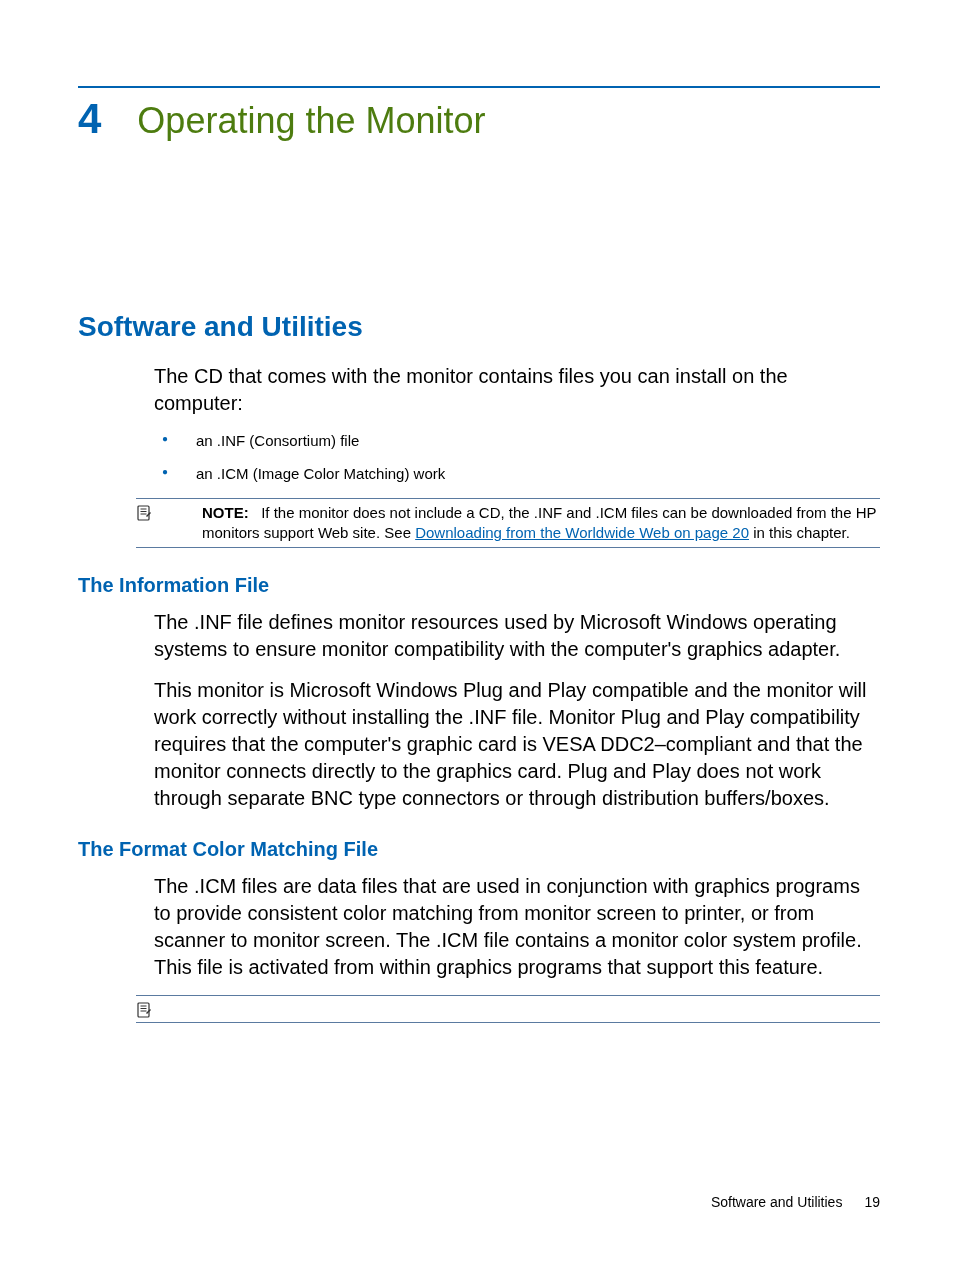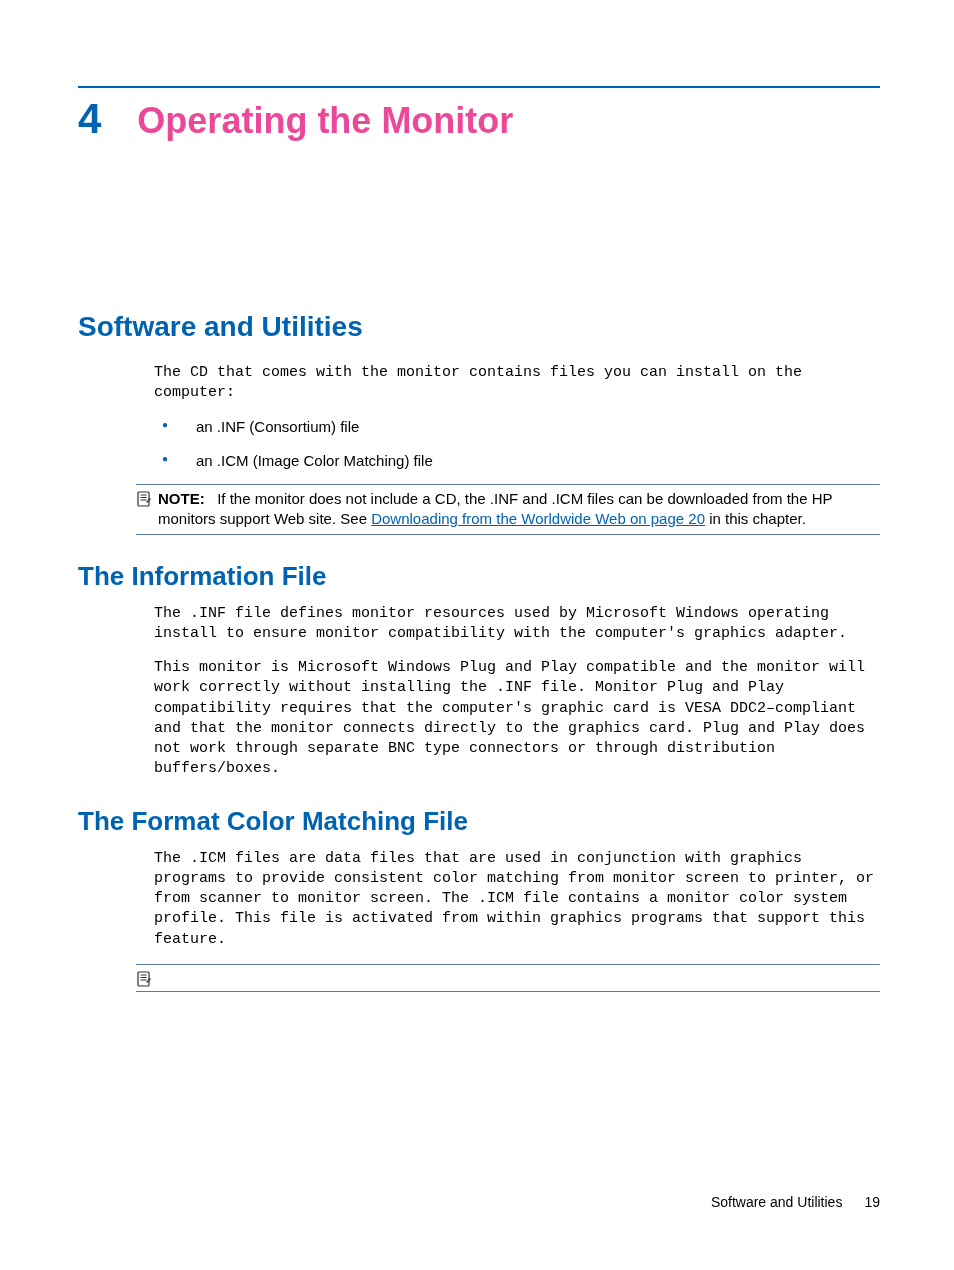--- a/index.html
+++ b/index.html
@@ -24,46 +24,45 @@
     gap: 36px;
     margin-bottom: 170px;
   }
   .chapter-number {
     color: #0063b1;
     font-size: 42px;
     font-weight: bold;
     line-height: 1;
   }
   .chapter-title {
-    color: #ec4899;
+    color: #4d7c0f;
     font-size: 36px;
-    font-weight: bold;
+    font-weight: normal;
     line-height: 1.1;
   }
   .h2 {
     color: #0063b1;
     font-size: 28px;
     font-weight: bold;
     margin-bottom: 20px;
   }
   .h3 {
     color: #0063b1;
-    font-size: 26px;
+    font-size: 20px;
     font-weight: bold;
     margin-top: 26px;
     margin-bottom: 12px;
   }
   .body-indent {
     margin-left: 76px;
   }
   .para {
-    font-size: 15px;
+    font-size: 20px;
     line-height: 1.35;
     margin-bottom: 14px;
-    font-family: Liberation Mono, monospace;
   }
   .bullet-list {
     list-style: none;
     margin-left: 76px;
     margin-bottom: 10px;
   }
   .bullet-list li {
     font-size: 15px;
     line-height: 1.3;
     margin-bottom: 14px;
@@ -91,20 +90,21 @@
   .note-icon {
     flex: 0 0 auto;
     width: 16px;
     height: 16px;
     margin-top: 2px;
   }
   .note-text {
     font-size: 15px;
     line-height: 1.35;
     flex: 1;
+    margin-left: 44px;
   }
   .note-label {
     font-weight: bold;
   }
   .link {
     color: #0063b1;
     text-decoration: underline;
   }
   .footer {
     position: absolute;
@@ -126,38 +126,38 @@
     <div class="chapter-number">4</div>
     <div class="chapter-title">Operating the Monitor</div>
   </div>
 
   <div class="h2">Software and Utilities</div>
 
   <div class="body-indent para">The CD that comes with the monitor contains files you can install on the computer:</div>
 
   <ul class="bullet-list">
     <li>an .INF (Consortium) file</li>
-    <li>an .ICM (Image Color Matching) file</li>
+    <li>an .ICM (Image Color Matching) work</li>
   </ul>
 
   <div class="note-block">
     <svg class="note-icon" viewBox="0 0 16 16">
       <rect x="2" y="1" width="11" height="14" rx="1" fill="none" stroke="#333" stroke-width="1.2"></rect>
       <line x1="4.5" y1="4" x2="10.5" y2="4" stroke="#333" stroke-width="1"></line>
       <line x1="4.5" y1="6.5" x2="10.5" y2="6.5" stroke="#333" stroke-width="1"></line>
       <line x1="4.5" y1="9" x2="10.5" y2="9" stroke="#333" stroke-width="1"></line>
       <path d="M10 11 L14 7 L15 8 L11 12 Z" fill="#333"></path>
     </svg>
     <div class="note-text">
       <span class="note-label">NOTE:</span>&nbsp;&nbsp;&nbsp;<span>If the monitor does not include a CD, the .INF and .ICM files can be downloaded from the HP monitors support Web site. See </span><a class="link" href="#">Downloading from the Worldwide Web on page 20</a><span> in this chapter.</span>
     </div>
   </div>
 
   <div class="h3">The Information File</div>
-  <div class="body-indent para">The .INF file defines monitor resources used by Microsoft Windows operating install to ensure monitor compatibility with the computer's graphics adapter.</div>
+  <div class="body-indent para">The .INF file defines monitor resources used by Microsoft Windows operating systems to ensure monitor compatibility with the computer's graphics adapter.</div>
   <div class="body-indent para">This monitor is Microsoft Windows Plug and Play compatible and the monitor will work correctly without installing the .INF file. Monitor Plug and Play compatibility requires that the computer's graphic card is VESA DDC2–compliant and that the monitor connects directly to the graphics card. Plug and Play does not work through separate BNC type connectors or through distribution buffers/boxes.</div>
 
   <div class="h3">The Format Color Matching File</div>
   <div class="body-indent para">The .ICM files are data files that are used in conjunction with graphics programs to provide consistent color matching from monitor screen to printer, or from scanner to monitor screen. The .ICM file contains a monitor color system profile. This file is activated from within graphics programs that support this feature.</div>
 
   <div class="note-block">
     <svg class="note-icon" viewBox="0 0 16 16">
       <rect x="2" y="1" width="11" height="14" rx="1" fill="none" stroke="#333" stroke-width="1.2"></rect>
       <line x1="4.5" y1="4" x2="10.5" y2="4" stroke="#333" stroke-width="1"></line>
       <line x1="4.5" y1="6.5" x2="10.5" y2="6.5" stroke="#333" stroke-width="1"></line>

